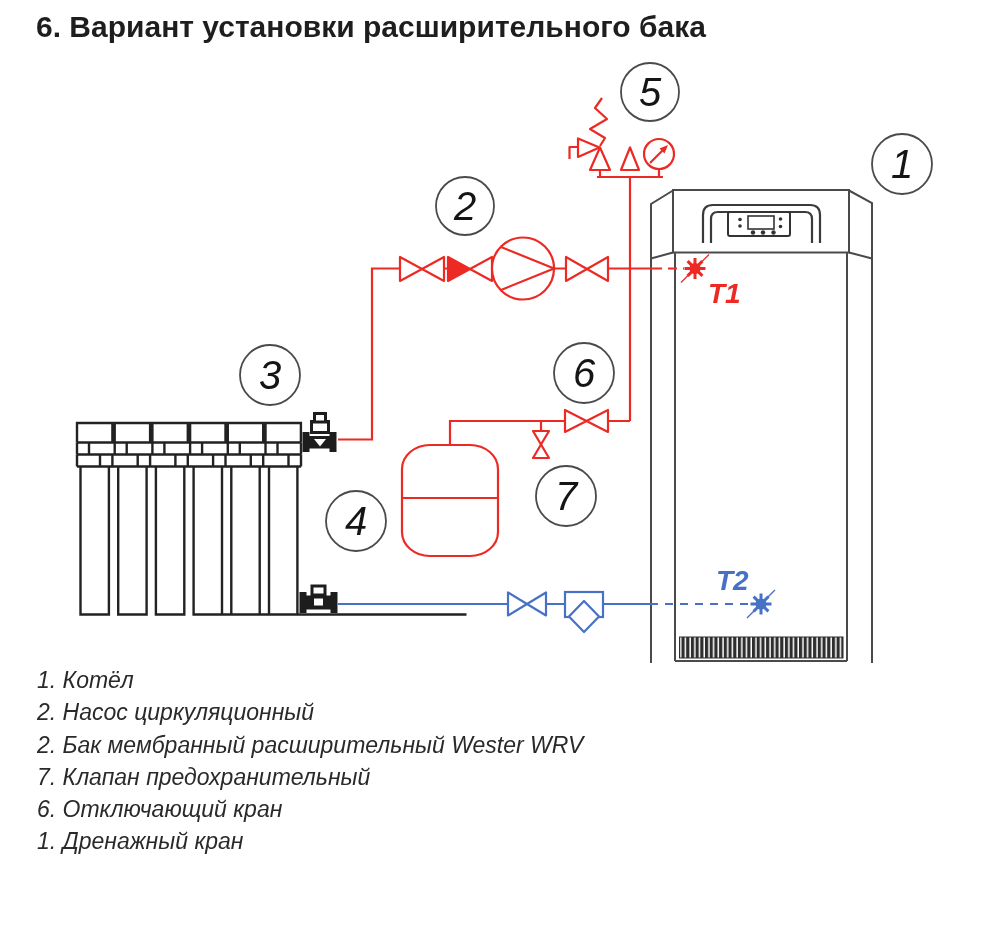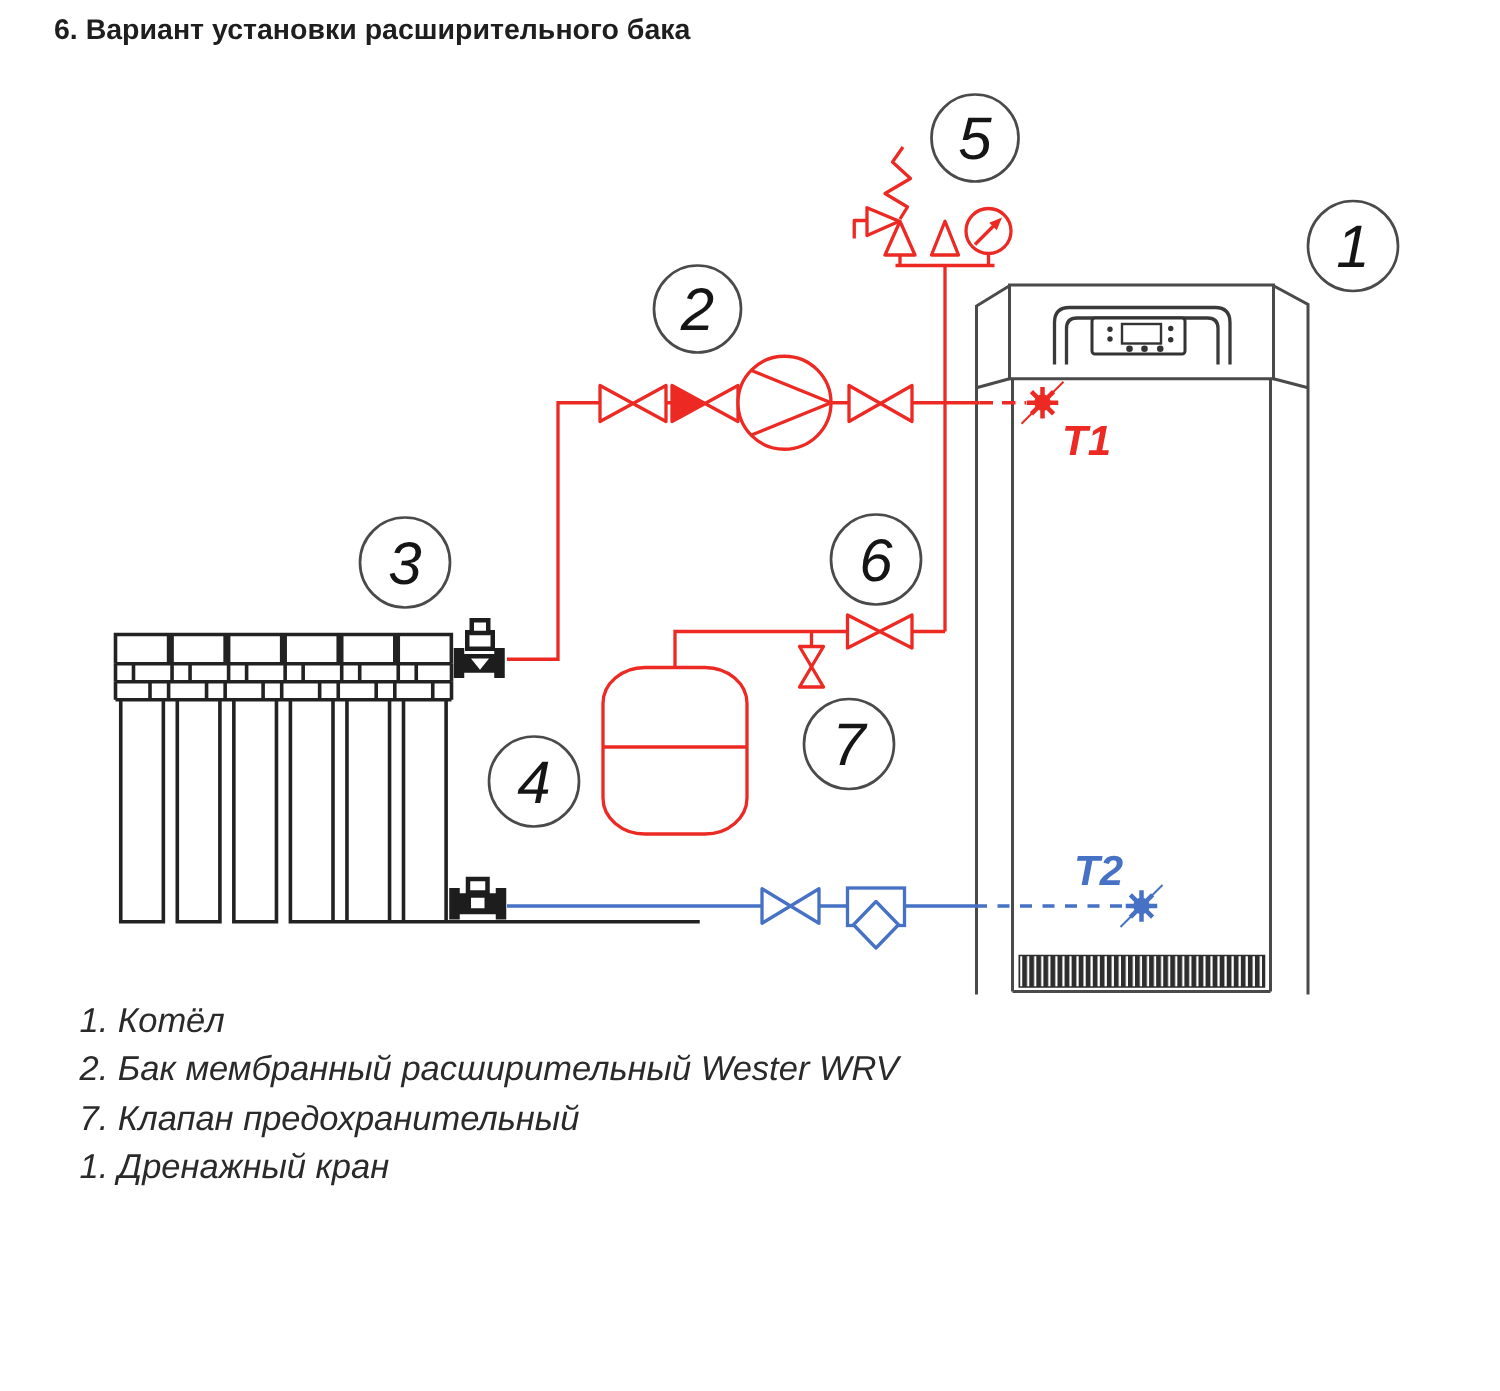--- a/index.html
+++ b/index.html
@@ -1,22 +1,22 @@
 <!DOCTYPE html>
 <html><head>
 <meta charset="utf-8">
 <style>
   html,body{margin:0;padding:0;background:#fff;}
   .page{position:relative;width:1000px;height:927px;background:#ffffff;overflow:hidden;
         font-family:"Liberation Sans",sans-serif;}
-  .title{position:absolute;left:36px;top:10px;margin:0;font-size:19px;font-weight:bold;
+  .title{position:absolute;left:36px;top:10px;margin:0;font-size:30px;font-weight:bold;
          color:#1e1e1e;font-family:"Liberation Sans",sans-serif;}
   .diagram-svg{position:absolute;left:0;top:0;width:1000px;height:927px;}
   .legend{position:absolute;left:37px;top:664px;color:#2a2a2a;font-size:23px;
-          font-style:italic;line-height:32.3px;white-space:nowrap;margin-left:16px;}
+          font-style:italic;line-height:32.3px;white-space:nowrap;}
   .legend-item{height:32.3px;}
   svg text{font-family:"Liberation Sans",sans-serif;}
   .callout-num{font-size:40px;font-style:italic;fill:#151515;}
   .sensor-label{font-size:28px;font-style:italic;font-weight:bold;}
 </style>
 </head>
 <body>
 
 <div class="page">
 
@@ -211,18 +211,20 @@
       </g>
       <g>
         <circle cx="566" cy="496" r="30"></circle>
         <text class="callout-num" x="566" y="510" text-anchor="middle" stroke="none">7</text>
       </g>
     </g>
   </svg>
 
   <div class="legend">
     <div class="legend-item">1. Котёл</div>
+    <div class="legend-item">2. Насос циркуляционный</div>
     <div class="legend-item">2. Бак мембранный расширительный Wester WRV</div>
     <div class="legend-item">7. Клапан предохранительный</div>
+    <div class="legend-item">6. Отключающий кран</div>
     <div class="legend-item">1. Дренажный кран</div>
   </div>
 
 </div>
 
 </body></html>

